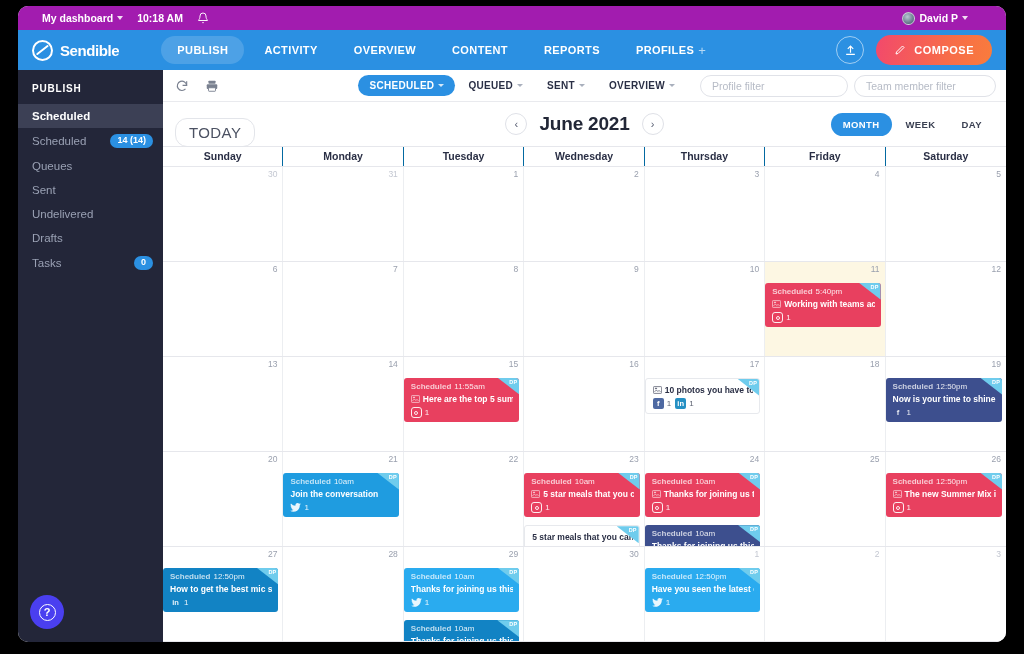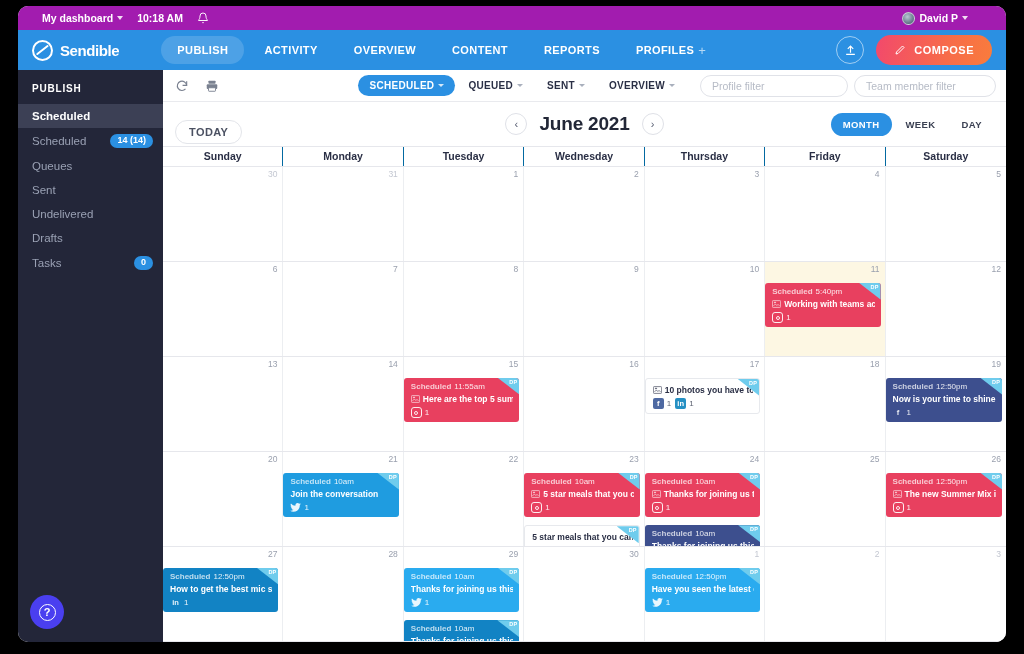--- a/index.html
+++ b/index.html
@@ -163,21 +163,21 @@
   .filter-field.f1 { width: 142px; }
   .filter-field.f2 { width: 148px; }
 
   .calbar {
     height: 44px; flex: 0 0 44px;
     display: flex; align-items: center;
     padding: 0 12px; position: relative;
   }
   .today-btn {
     border: 1px solid #e3e5ea; border-radius: 12px;
-    font-size: 11px; font-weight: bold; letter-spacing: .4px;
+    font-size: 15px; font-weight: normal; letter-spacing: .4px;
     color: #4b5162; padding: 5px 13px; margin-top: 16px;
   }
   .month-nav {
     position: absolute; left: 0; right: 0;
     display: flex; align-items: center; justify-content: center; gap: 12px;
     pointer-events: none;
   }
   .nav-circle {
     width: 22px; height: 22px; border-radius: 50%;
     border: 1px solid #dfe1e7;

